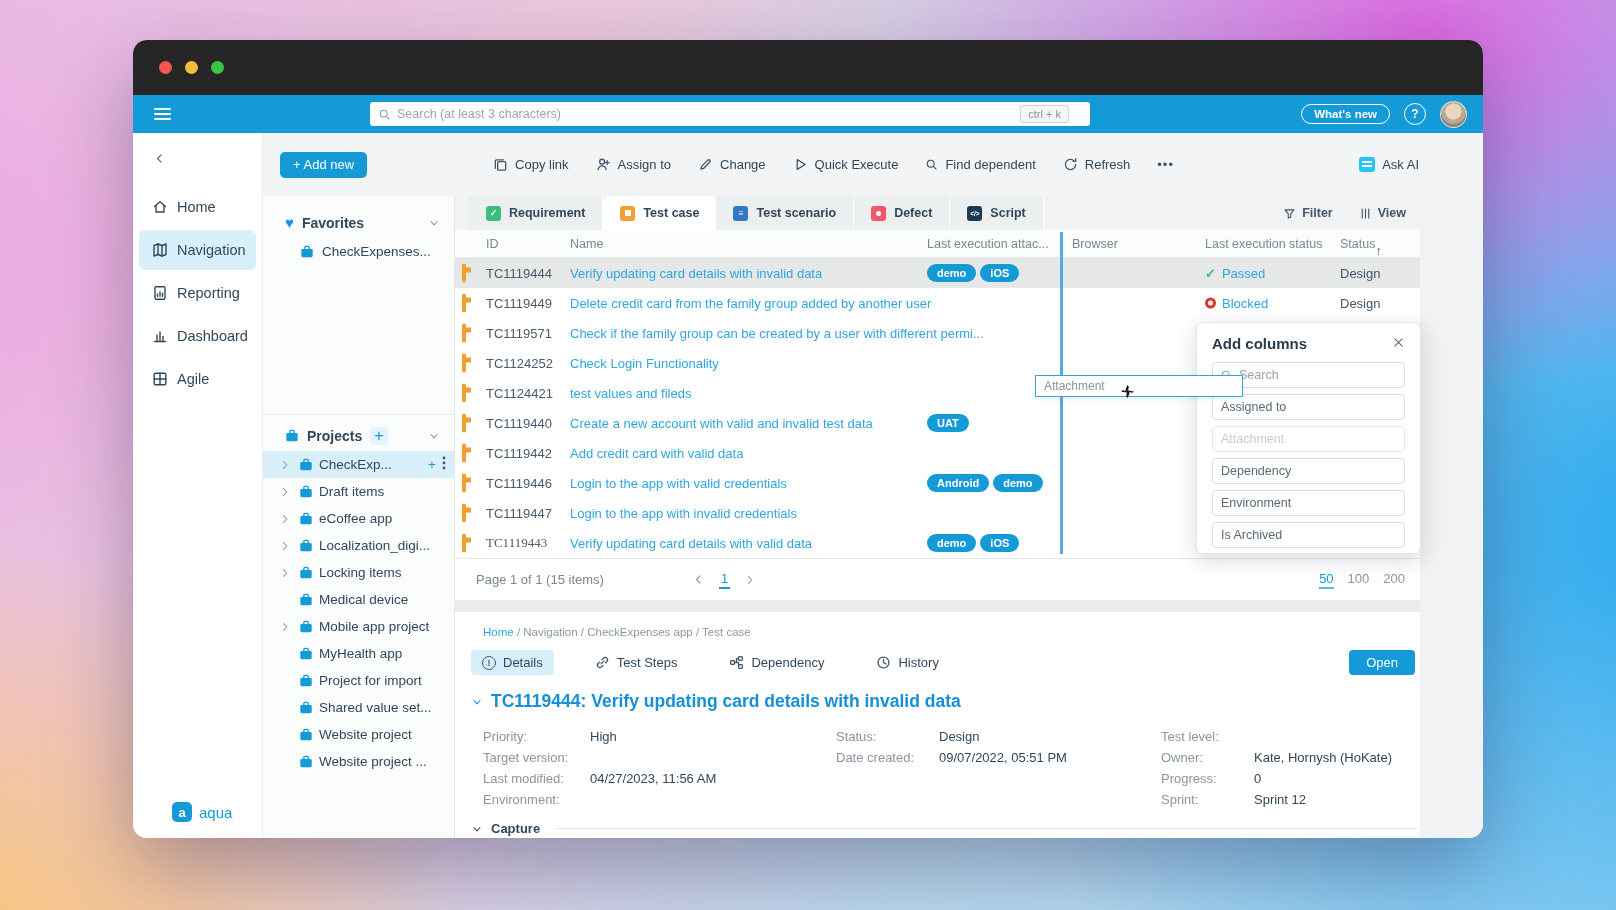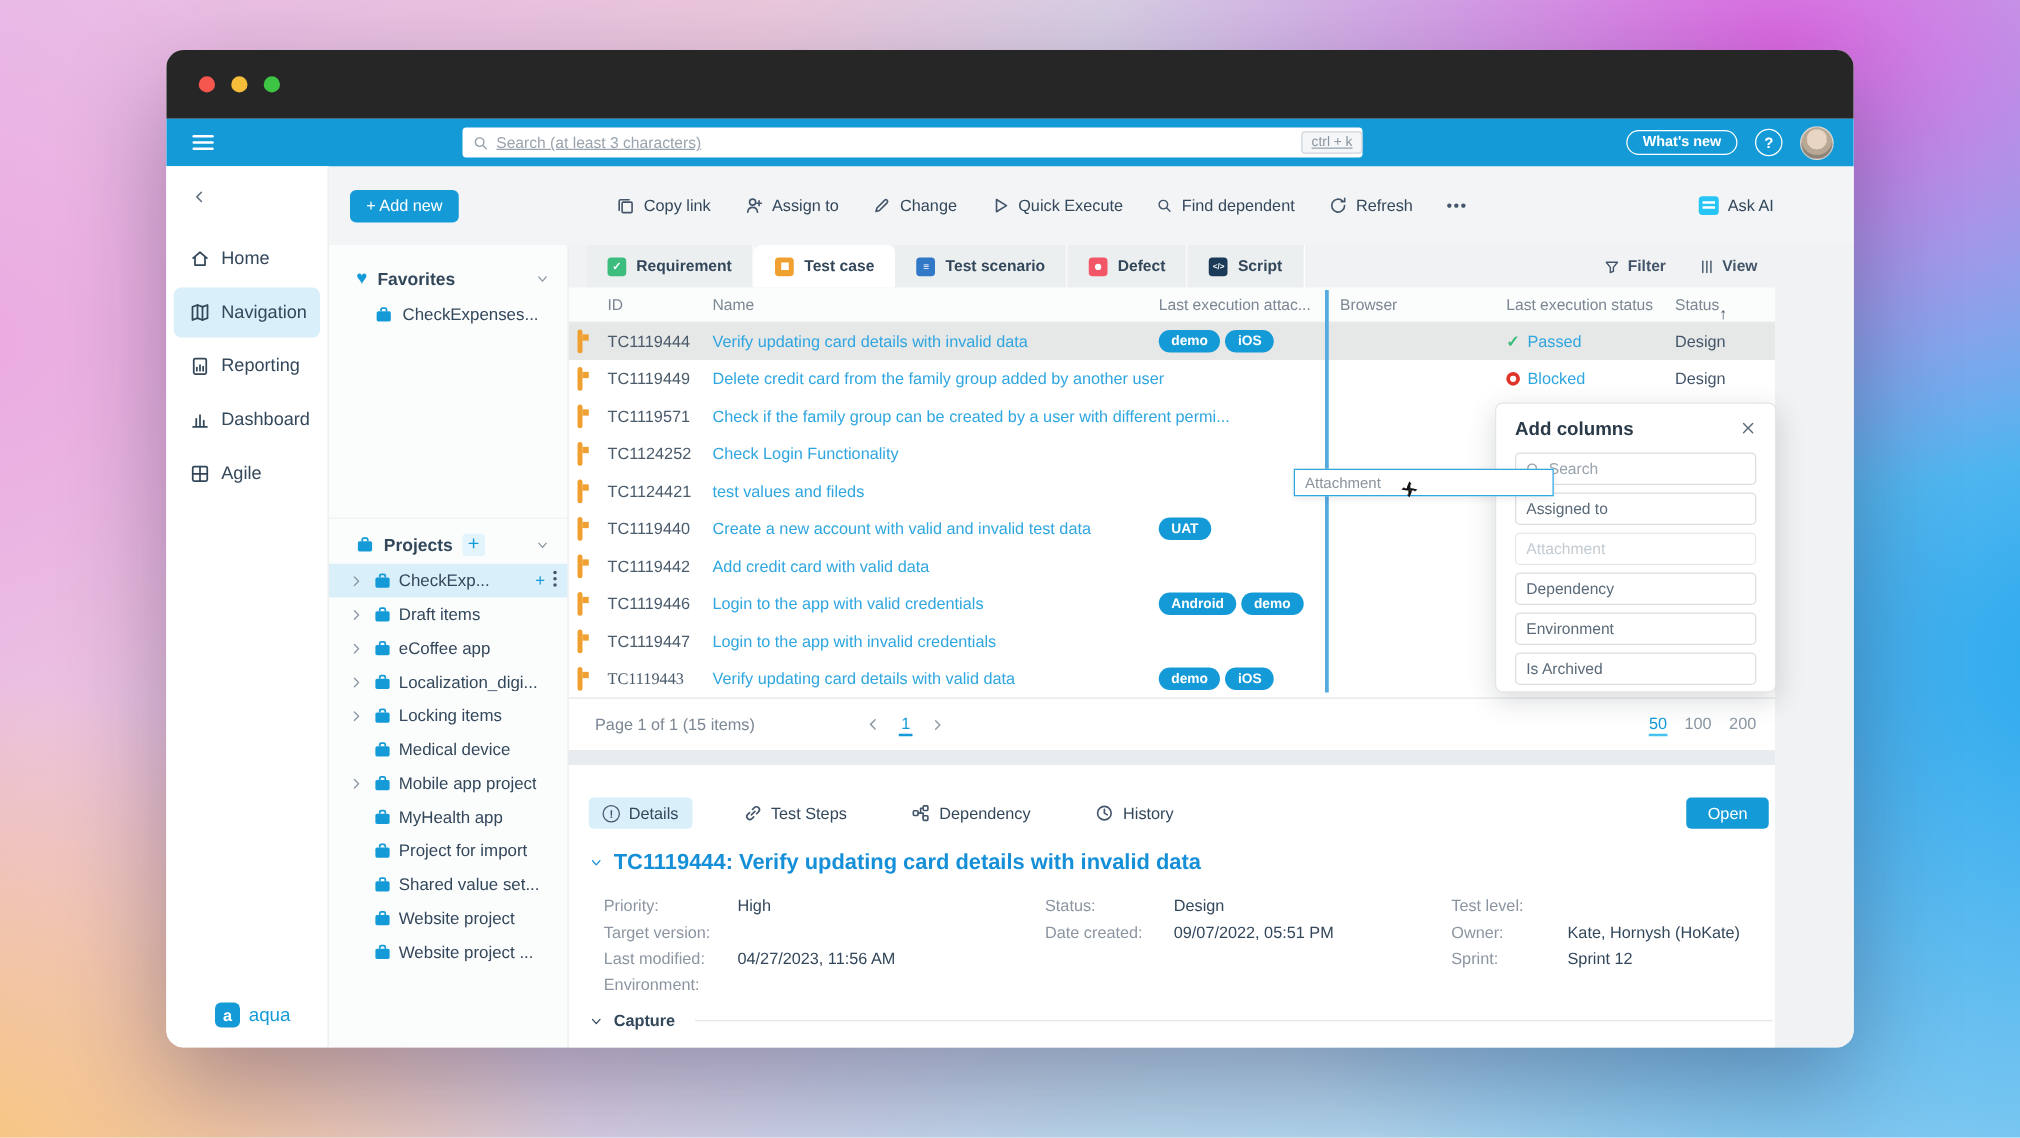--- a/index.html
+++ b/index.html
@@ -19,21 +19,21 @@
     box-shadow:0 30px 80px rgba(30,20,60,.35);
     display:flex; flex-direction:column;
   }
   
   .titlebar { height:55px; background:#262626; flex:none; display:flex; align-items:center; padding-left:26px; gap:13px; }
   .tl { width:13px; height:13px; border-radius:50%; }
   
   .topbar { height:38px; background:#149bd7; flex:none; display:flex; align-items:center; position:relative; color:#fff; }
   .burger { margin-left:21px; cursor:pointer; }
   .burger div { width:17px; height:2px; background:#fff; margin:3px 0; border-radius:1px; }
-  .searchwrap { position:absolute; left:237px; width:720px; height:24px; background:#fff; border-radius:3px; display:flex; align-items:center; padding:0 0 0 8px; color:#98a3ad;text-decoration:underline; }
+  .searchwrap { position:absolute; left:237px; width:720px; height:24px; background:#fff; border-radius:3px; display:flex; align-items:center; padding:0 21px 0 8px; color:#98a3ad; }
   .searchwrap svg { flex:none; }
   .searchwrap input { border:none; outline:none; flex:1; font-size:12.5px; color:#44566b; padding:0 6px; font-family:"Liberation Sans",sans-serif; }
   .searchwrap input::placeholder { color:#9aa4ae; }
   .kbd { font-size:11px; color:#8a949e; border:1px solid #cfd5da; background:#f4f6f7; border-radius:3px; padding:2px 7px; }
   .topright { margin-left:auto; display:flex; align-items:center; gap:14px; padding-right:16px; }
   .pill { border:1.5px solid #fff; border-radius:11px; padding:3px 12px; font-size:11.5px; font-weight:700; cursor:pointer; }
   .helpc { width:22px; height:22px; border:1.5px solid #fff; border-radius:50%; display:flex; align-items:center; justify-content:center; font-size:12px; font-weight:700; cursor:pointer; }
   .avatar { width:27px; height:27px; border-radius:50%; background:radial-gradient(circle at 50% 38%, #e8d6c3 0 40%, #b8a894 41% 62%, #8f8478 63%); border:1px solid rgba(255,255,255,.6); cursor:pointer; }
   
   .appbody { flex:1; display:flex; min-height:0; }
@@ -711,20 +711,21 @@
             <div class="sizes" id="page-sizes">
                 <span class="activesize">50</span>
                 <span>100</span>
                 <span>200</span>
               </div>
           </div>
 
           <div class="gap"></div>
 
           <div class="details">
+            <div class="crumb" id="breadcrumb"><a>Home</a><span> / </span><span>Navigation</span><span> / </span><span>CheckExpenses app</span><span> / </span><span>Test case</span></div>
             <div class="dtabs" id="detail-tabs">
                 <div class="dtab active">
                   <span class="infoi">!</span>
                   <span>Details</span>
                 </div>
                 <div class="dtab">
                   <span>
                     <span style="display:flex;color:#44566b">
                       <svg width="15" height="15" viewBox="0 0 16 16" fill="none" stroke="currentColor" stroke-width="1.4" stroke-linecap="round" stroke-linejoin="round">
                         <path d="M6.5 9.5 9.5 6.5"></path>
@@ -799,20 +800,24 @@
                   </div>
                 </div>
                 <div class="fgroup3">
                   <div class="frow">
                     <span class="flabel">Test level:</span>
                     <span class="fvalue"></span>
                   </div>
                   <div class="frow">
                     <span class="flabel">Owner:</span>
                     <span class="fvalue">Kate, Hornysh (HoKate)</span>
+                  </div>
+                  <div class="frow">
+                    <span class="flabel">Progress:</span>
+                    <span class="fvalue">0</span>
                   </div>
                   <div class="frow">
                     <span class="flabel">Sprint:</span>
                     <span class="fvalue">Sprint 12</span>
                   </div>
                 </div>
               </div>
             <div class="capture">
               <span class="chev">
                   <svg width="12" height="12" viewBox="0 0 16 16" fill="none" stroke="currentColor" stroke-width="1.4" stroke-linecap="round" stroke-linejoin="round">

